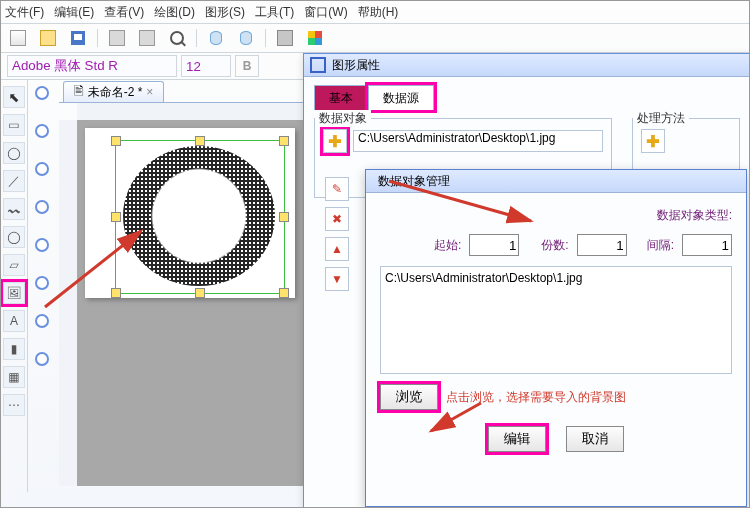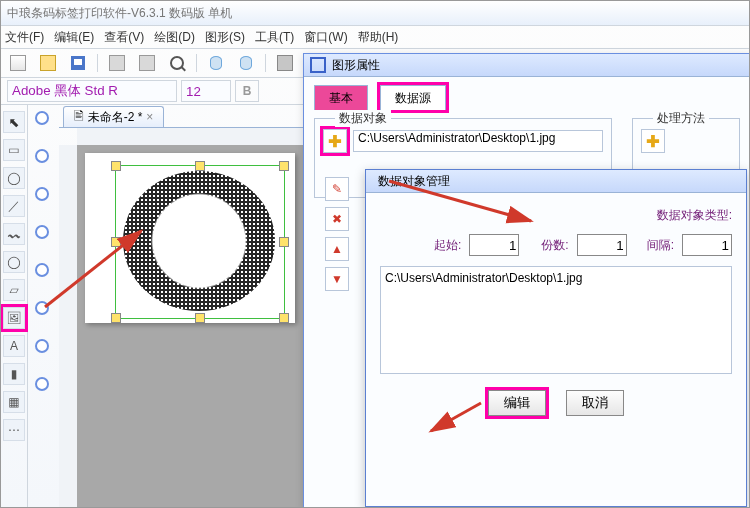--- a/index.html
+++ b/index.html
@@ -48,27 +48,27 @@
 .h-ml{left:-5px;top:calc(50% - 5px);} .h-mr{right:-5px;top:calc(50% - 5px);}
 .qrcircle{position:absolute;left:38px;top:18px;width:152px;height:140px;border-radius:50%;overflow:hidden;}
 .qrcircle::before{content:"";position:absolute;inset:0;background:
   repeating-linear-gradient(0deg,#000 0 2px,transparent 2px 4px),
   repeating-linear-gradient(90deg,#000 0 2px,transparent 2px 4px);
   mix-blend-mode:multiply;opacity:.85;mask:radial-gradient(circle at 50% 50%, transparent 0 46px,#000 48px 78px,transparent 80px);-webkit-mask:radial-gradient(circle at 50% 50%, transparent 0 46px,#000 48px 78px,transparent 80px);}
 .props{position:absolute;left:302px;top:52px;width:446px;height:454px;border:1px solid #6a8fe0;background:#fbfdff;box-shadow:0 2px 8px rgba(0,0,0,.15);}
 .props-title{height:22px;background:linear-gradient(#deeaff,#c6d8fb);display:flex;align-items:center;padding:0 6px;gap:6px;border-bottom:1px solid #9ab3d6;}
 .props-title .sq{width:12px;height:12px;border:2px solid #3a62c8;}
 .props-tabs{display:flex;padding:8px 10px 0;gap:0;}
-.props-tab{height:24px;padding:0 14px;border:1px solid #9ab3d6;background:#ec4899;display:flex;align-items:center;border-bottom:none;}
+.props-tab{height:24px;padding:0 14px;border:1px solid #9ab3d6;background:#be185d;display:flex;align-items:center;border-bottom:none;}
 .props-tab.active{background:#fff;}
-.props-tab.hl{outline:3px solid #ff00aa;margin-left:12px;}
+.props-tab.hl{outline:3px solid #ff00aa;}
 .props-groups{display:flex;padding:8px 10px 0;gap:20px;}
 .group{border:1px solid #b8c6da;flex:1;position:relative;padding:10px 8px 8px;min-height:60px;}
 .group.narrow{flex:0 0 90px;}
-.group-title{position:absolute;top:-9px;left:20px;background:#fbfdff;padding:0 4px;color:#333;}
+.group-title{position:absolute;top:-9px;left:0;background:#fbfdff;padding:0 4px;color:#333;}
 .path-row{display:flex;align-items:center;gap:6px;}
 .plus-btn{width:22px;height:22px;border:1px solid #b8c6da;display:flex;align-items:center;justify-content:center;color:#e6a817;font-weight:bold;font-size:16px;background:#fff;}
 .plus-btn.hl{outline:3px solid #ff00aa;}
 .path-input{flex:1;height:20px;border:1px solid #b8c6da;padding:0 4px;background:#fff;white-space:nowrap;overflow:hidden;}
 .obj-icons{position:absolute;left:324px;top:176px;display:flex;flex-direction:column;gap:6px;}
 .obj-icons .ib{width:22px;height:22px;border:1px solid #b8c6da;background:#fff;display:flex;align-items:center;justify-content:center;font-size:12px;color:#d0392b;}
 .dlg{position:absolute;left:364px;top:168px;width:380px;height:336px;border:1px solid #5b7fd1;background:#fbfdff;box-shadow:0 3px 10px rgba(0,0,0,.25);}
 .dlg-title{height:22px;background:linear-gradient(#deeaff,#c6d8fb);display:flex;align-items:center;padding:0 6px;gap:6px;border-bottom:1px solid #9ab3d6;}
 .dlg-body{padding:14px 14px 10px;}
 .row{display:flex;align-items:center;gap:8px;margin-bottom:10px;}
@@ -82,23 +82,20 @@
 .note{color:#d0392b;}
 .arrow-svg{position:absolute;pointer-events:none;}
 .lbl-copies{margin-left:14px;}
 .lbl-gap{margin-left:12px;}
 </style>
 </head>
 <body>
 
 <div class="app">
 
-  <div class="titlebar">
-    <span>中琅条码标签打印软件-V6.3.1 数码版 单机</span>
-  </div>
 
   <div class="menubar">
     <span>文件(F)</span>
     <span>编辑(E)</span>
     <span>查看(V)</span>
     <span>绘图(D)</span>
     <span>图形(S)</span>
     <span>工具(T)</span>
     <span>窗口(W)</span>
     <span>帮助(H)</span>
@@ -251,20 +248,24 @@
       </div>
       <div class="row right">
         <span class="lbl">起始:</span>
         <input class="num" value="1" style="">
         <span class="lbl lbl-copies">份数:</span>
         <input class="num" value="1" style="">
         <span class="lbl lbl-gap">间隔:</span>
         <input class="num" value="1" style="">
       </div>
       <div class="txtarea">C:\Users\Administrator\Desktop\1.jpg</div>
+      <div class="row" style="margin-top:10px">
+        <button class="btn hl">浏览</button>
+        <span class="note">点击浏览，选择需要导入的背景图</span>
+      </div>
       <div class="row" style="justify-content:center;gap:20px;margin-top:16px">
         <button class="btn hl">编辑</button>
         <button class="btn">取消</button>
       </div>
     </div>
   </div>
 
   <svg class="arrow-svg" style="left:0;top:0;width:750px;height:508px">
     <defs>
         <marker id="ah" markerWidth="10" markerHeight="10" refX="8" refY="3" orient="auto">

